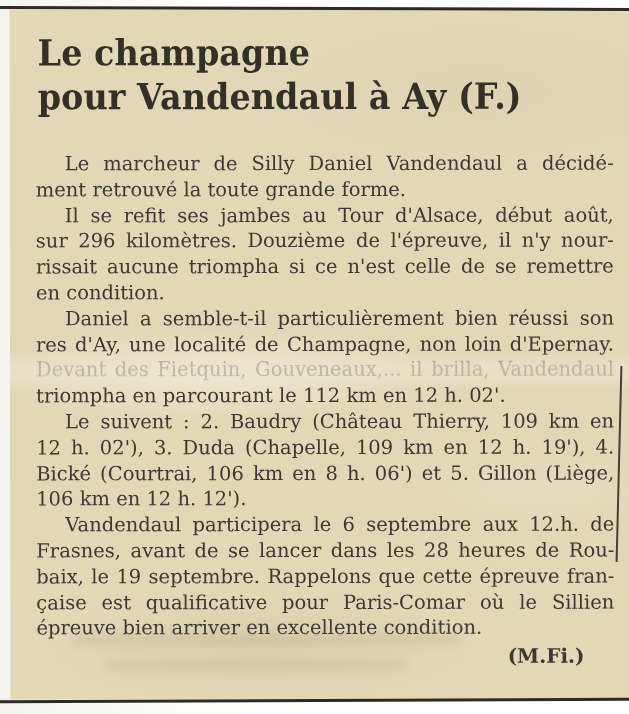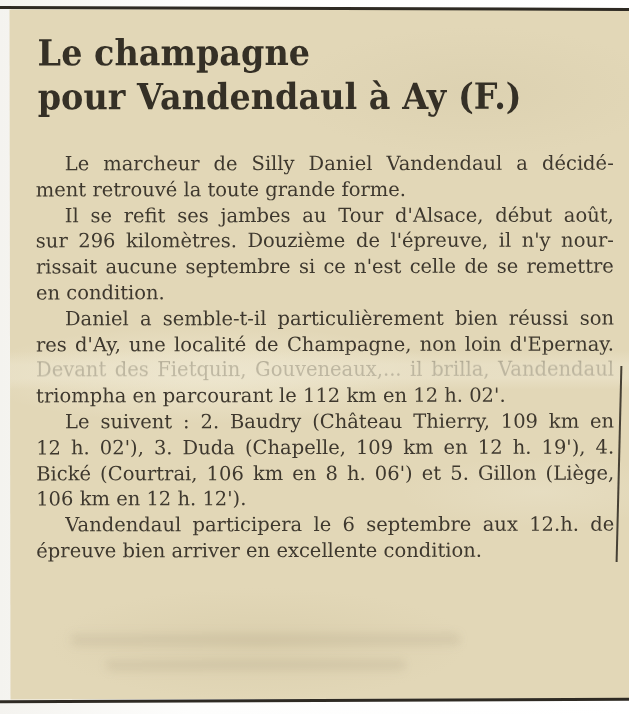--- a/index.html
+++ b/index.html
@@ -104,43 +104,47 @@
   <div class="body-text">
 
     <div>
       <div class="line indent">Le marcheur de Silly Daniel Vandendaul a décidé-</div>
       <div class="line last">ment retrouvé la toute grande forme.</div>
     </div>
 
     <div>
       <div class="line indent">Il se refit ses jambes au Tour d'Alsace, début août,</div>
       <div class="line">sur 296 kilomètres. Douzième de l'épreuve, il n'y nour-</div>
-      <div class="line">rissait aucune septembre si ce n'est celle de se remettre</div>
+      <div class="line">rissait aucune triompha si ce n'est celle de se remettre</div>
       <div class="line last">en condition.</div>
     </div>
 
     <div>
       <div class="line indent">Daniel a semble-t-il particulièrement bien réussi son</div>
       <div class="line">res d'Ay, une localité de Champagne, non loin d'Epernay.</div>
       <div class="line faded">Devant des Fietquin, Gouveneaux,... il brilla, Vandendaul</div>
       <div class="line last">triompha en parcourant le 112 km en 12 h. 02'.</div>
     </div>
 
     <div>
       <div class="line indent">Le suivent : 2. Baudry (Château Thierry, 109 km en</div>
       <div class="line">12 h. 02'), 3. Duda (Chapelle, 109 km en 12 h. 19'), 4.</div>
       <div class="line">Bické (Courtrai, 106 km en 8 h. 06') et 5. Gillon (Liège,</div>
       <div class="line last">106 km en 12 h. 12').</div>
     </div>
 
     <div>
       <div class="line indent">Vandendaul participera le 6 septembre aux 12.h. de</div>
+      <div class="line">Frasnes, avant de se lancer dans les 28 heures de Rou-</div>
+      <div class="line">baix, le 19 septembre. Rappelons que cette épreuve fran-</div>
+      <div class="line">çaise est qualificative pour Paris-Comar où le Sillien</div>
       <div class="line last">épreuve bien arriver en excellente condition.</div>
     </div>
 
+    <div class="byline">(M.Fi.)</div>
   </div>
 
   <div class="ghost ghost-1"></div>
   <div class="ghost ghost-2"></div>
 </div>
 
 <div class="rule-top"></div>
 <div class="rule-bottom"></div>
 <div class="rule-right"></div>
 

